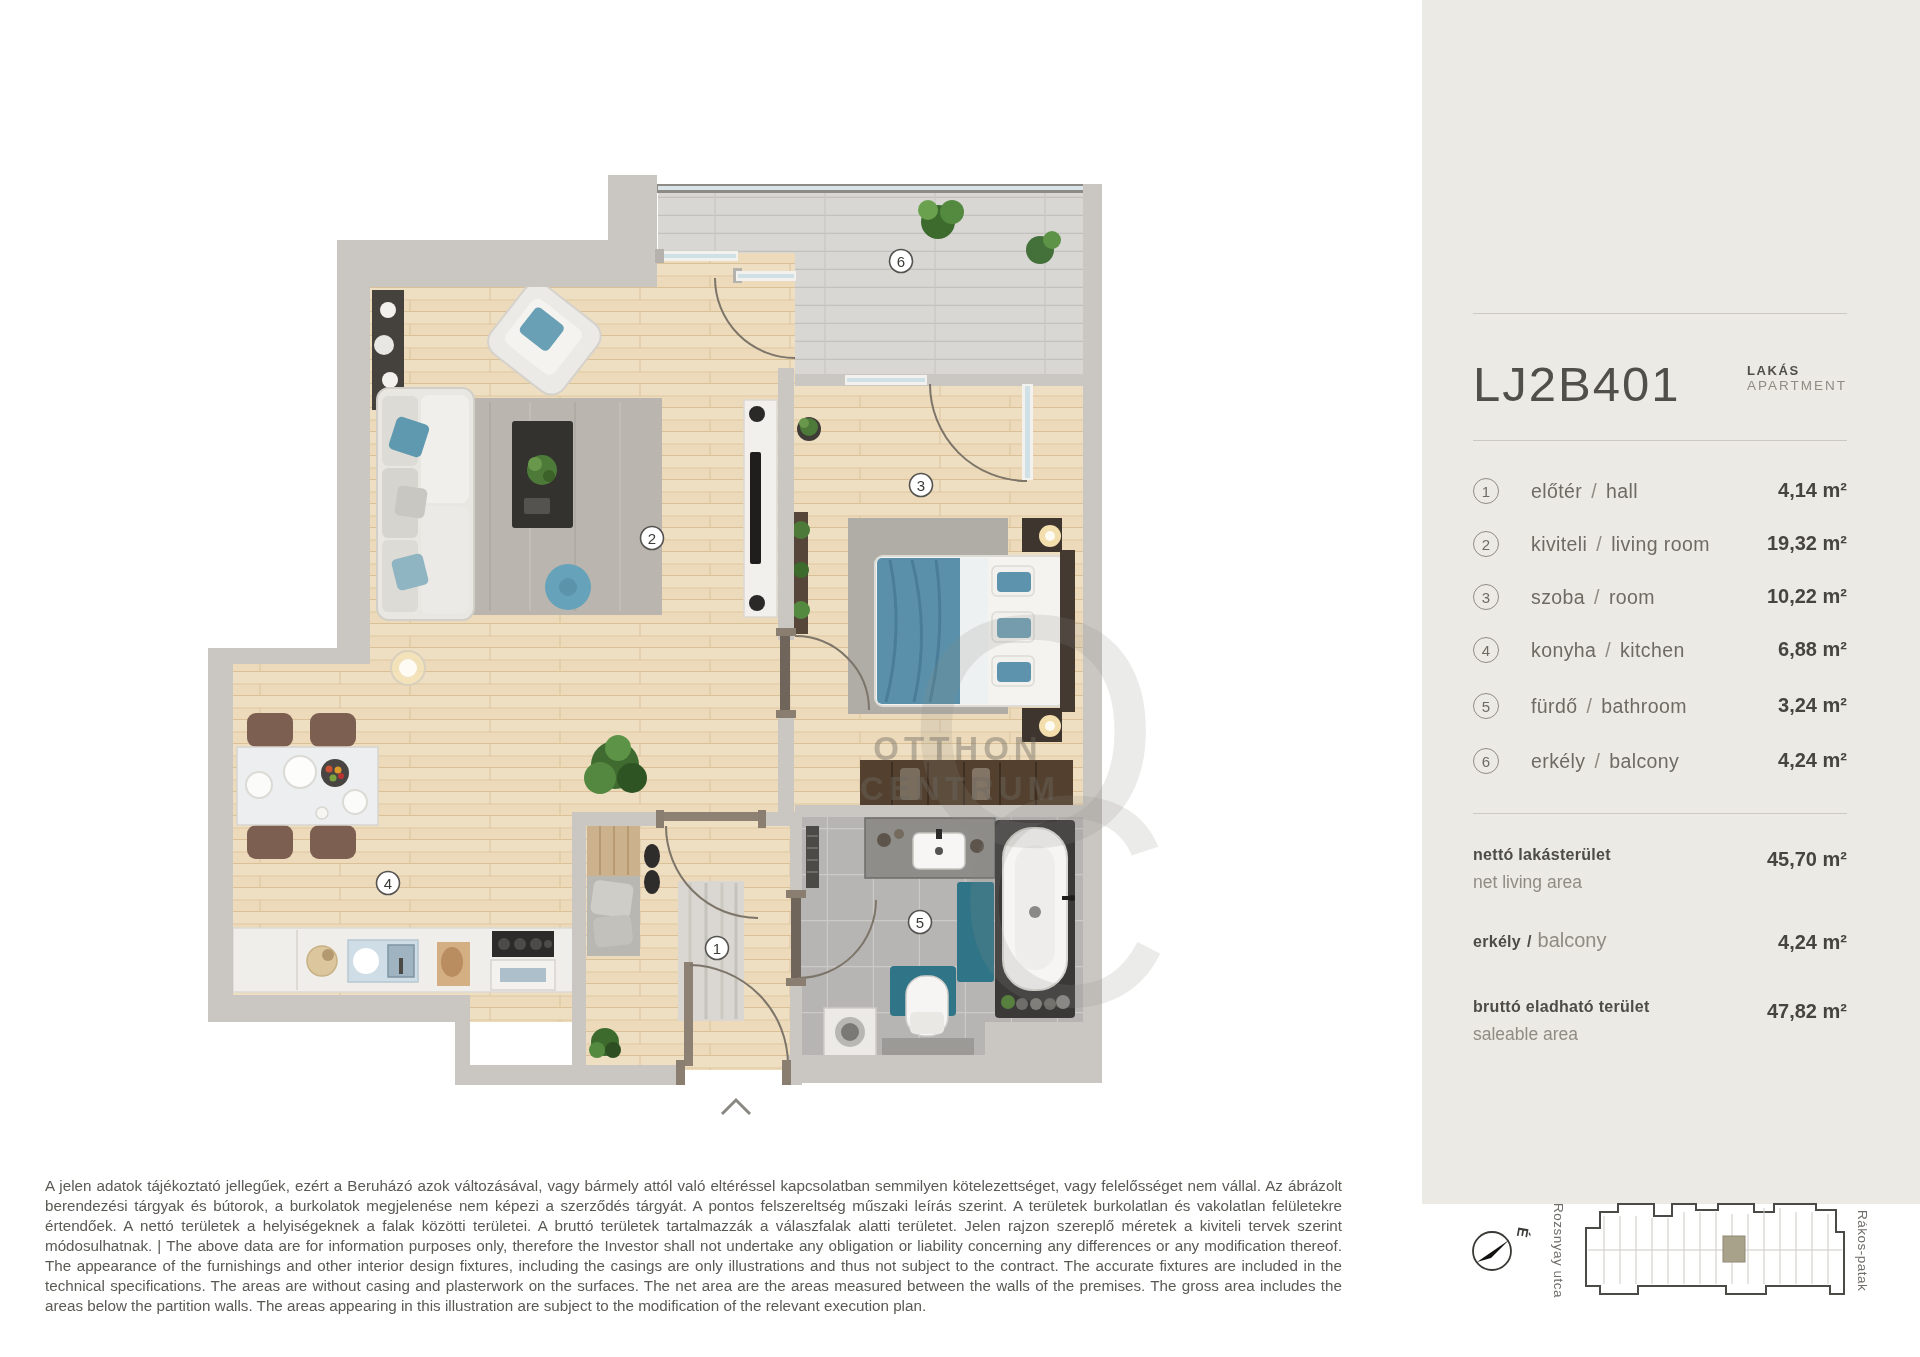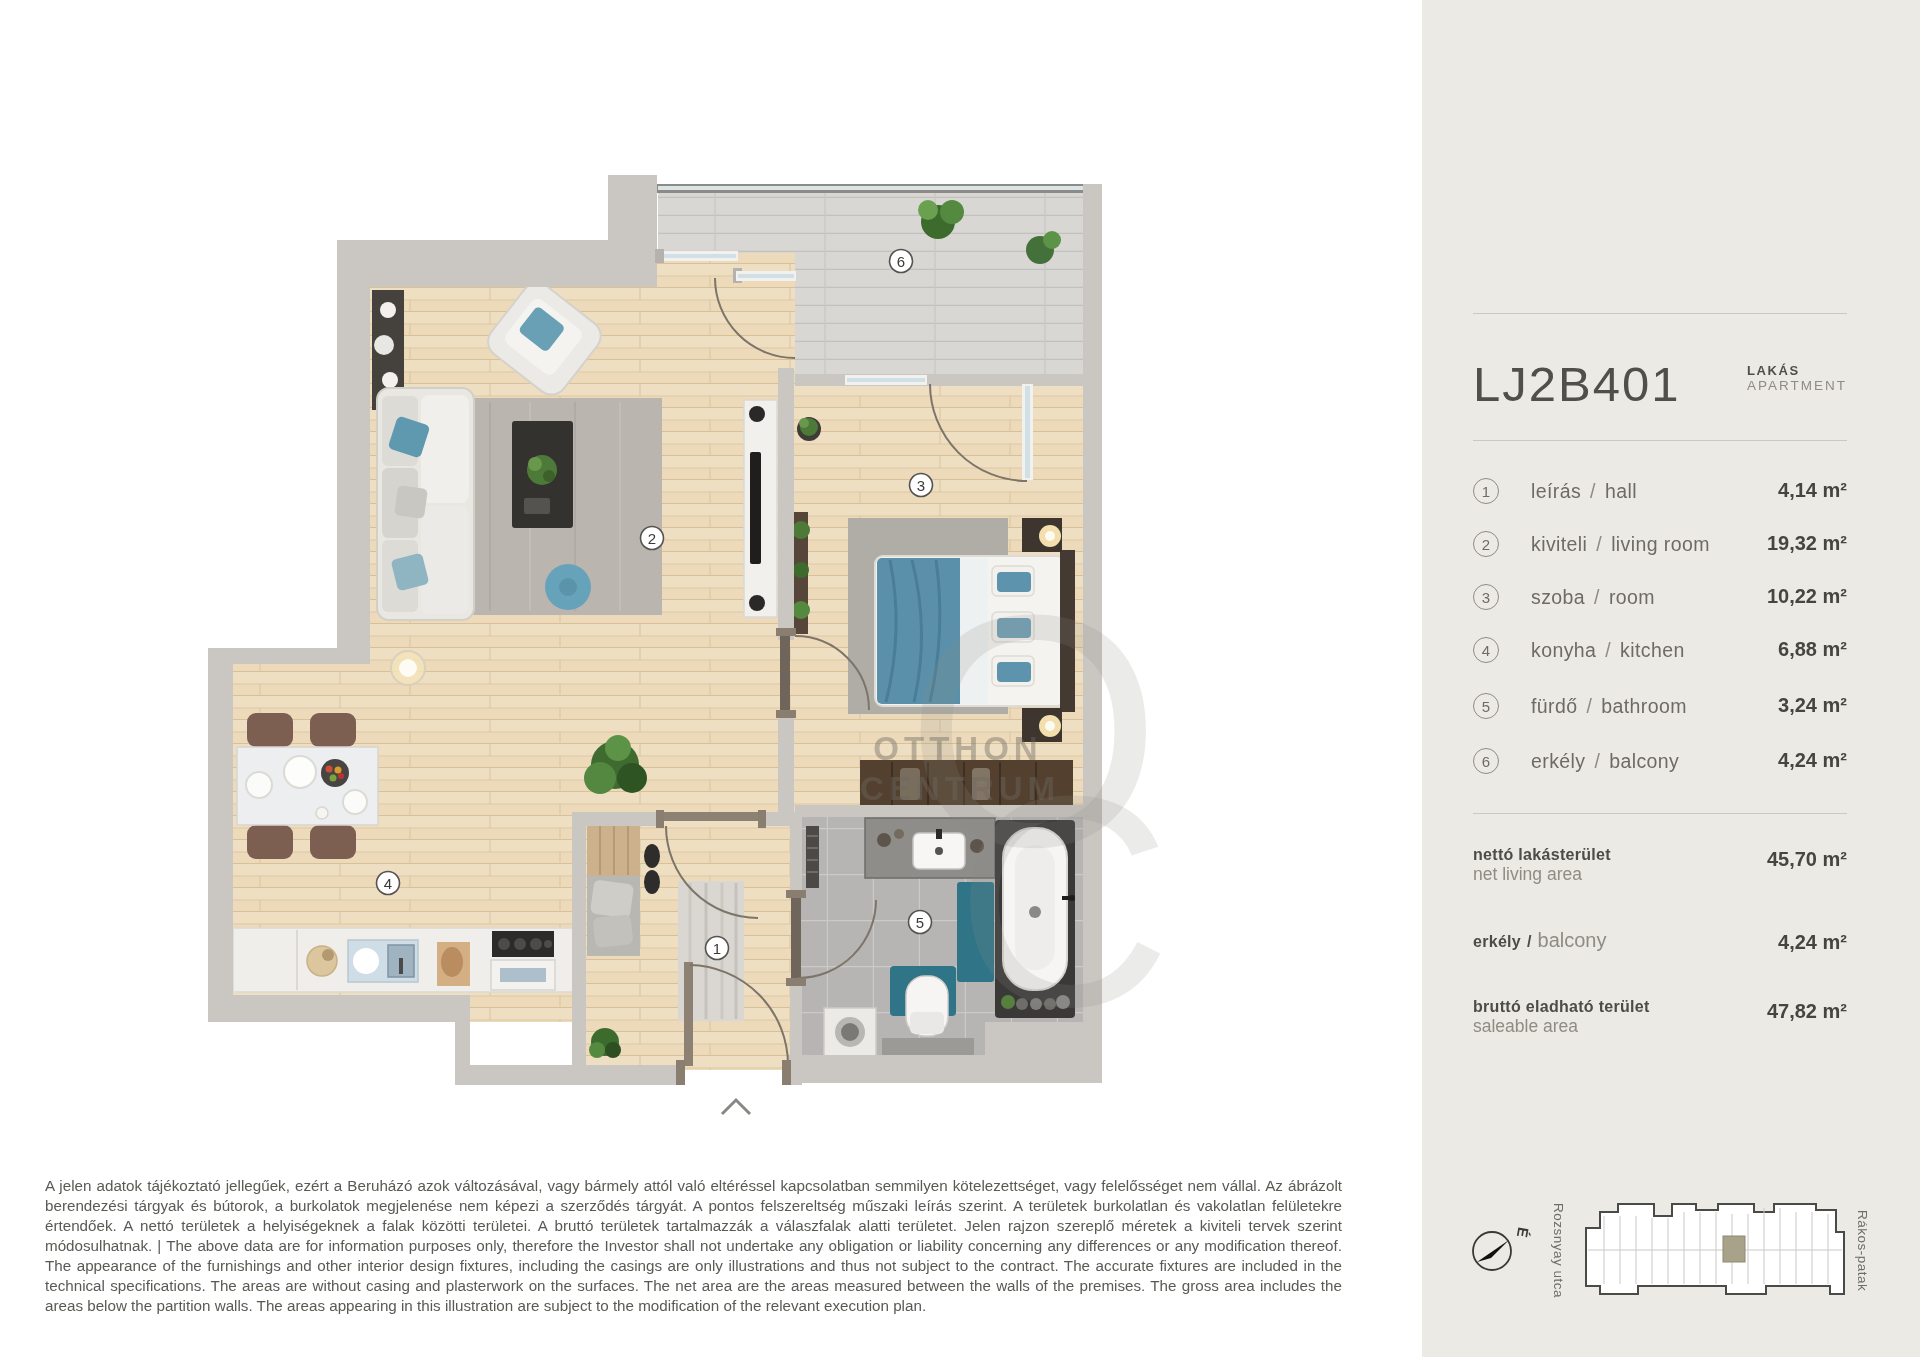--- a/index.html
+++ b/index.html
@@ -1,33 +1,33 @@
 <!DOCTYPE html>
 <html><head>
 <meta charset="utf-8">
 <style>
   html,body{margin:0;padding:0;background:#ffffff;}
   body{font-family:"Liberation Sans", sans-serif; color:#4b4945;}
   #stage{position:relative;width:1920px;height:1357px;background:#ffffff;overflow:hidden;}
   
-  .sidebar{position:absolute;left:1422px;top:0;width:498px;height:1357px;background:#ECEAE4;}
+  .sidebar{position:absolute;left:1422px;top:0;width:498px;height:1204px;background:#ECEAE4;}
   .sb-div{position:absolute;left:51px;width:374px;height:1px;background:#ccc9c1;}
   .unit-title{position:absolute;left:51px;top:356px;font-size:49px;font-weight:300;letter-spacing:2px;color:#514f4a;}
   .unit-type{position:absolute;right:73px;top:363px;text-align:left;}
   .unit-type .hu{display:block;font-size:13px;font-weight:bold;letter-spacing:1.6px;color:#514f4a;}
   .unit-type .en{display:block;font-size:13.5px;letter-spacing:2px;color:#8f8c84;}
   .room-row{position:absolute;left:51px;width:374px;height:30px;}
   .room-row .num{position:absolute;left:0;top:1px;width:26px;height:26px;border:1.4px solid #8f8c84;border-radius:50%;
     text-align:center;line-height:26px;font-size:15px;color:#6e6b65;box-sizing:border-box;}
   .room-row .lbl{position:absolute;left:58px;top:3px;font-size:19.5px;color:#6e6b65;letter-spacing:.4px;}
   .room-row .lbl .sep{margin:0 9px;color:#8f8c84;}
   .room-row .val{position:absolute;right:0;top:2px;font-size:20px;font-weight:bold;color:#474540;}
   .sum-row{position:absolute;left:51px;width:374px;}
   .sum-row .hu{font-size:16px;font-weight:bold;color:#4e4c47;letter-spacing:.3px;}
-  .sum-row .en{font-size:17.5px;color:#8f8c84;margin-top:0;}
+  .sum-row .en{font-size:17.5px;color:#8f8c84;margin-top:8px;}
   .sum-row .sep{font-weight:bold;color:#4e4c47;margin:0 6px;}
   .sum-row .en-inline{font-size:20px;color:#8f8c84;}
   .sum-row .val{position:absolute;right:0;top:2px;font-size:20px;font-weight:bold;color:#474540;}
   
   .street{position:absolute;writing-mode:vertical-rl;font-size:13.5px;color:#6f6d67;letter-spacing:.5px;}
   .north-label{position:absolute;font-size:15px;font-weight:bold;color:#3c3b38;transform:rotate(100deg);}
   
   .disclaimer{position:absolute;left:45px;top:1176px;width:1297px;font-size:15.2px;line-height:20px;
     color:#5b5954;text-align:justify;}
   
@@ -383,21 +383,21 @@
     <div class="sb-div" style="top:313px"></div>
     <div class="unit-title">LJ2B401</div>
     <div class="unit-type">
       <span class="hu">LAKÁS</span>
       <span class="en">APARTMENT</span>
     </div>
     <div class="sb-div" style="top:440px"></div>
 
     <div class="room-row" style="top:477px">
       <span class="num">1</span>
-      <span class="lbl"><span>leírás</span><span class="sep">/</span><span>hall</span></span>
+      <span class="lbl"><span>előtér</span><span class="sep">/</span><span>hall</span></span>
       <span class="val">4,14 m²</span>
     </div>
     <div class="room-row" style="top:530px">
       <span class="num">2</span>
       <span class="lbl"><span>kiviteli</span><span class="sep">/</span><span>living room</span></span>
       <span class="val">19,32 m²</span>
     </div>
     <div class="room-row" style="top:583px">
       <span class="num">3</span>
       <span class="lbl"><span>szoba</span><span class="sep">/</span><span>room</span></span>

